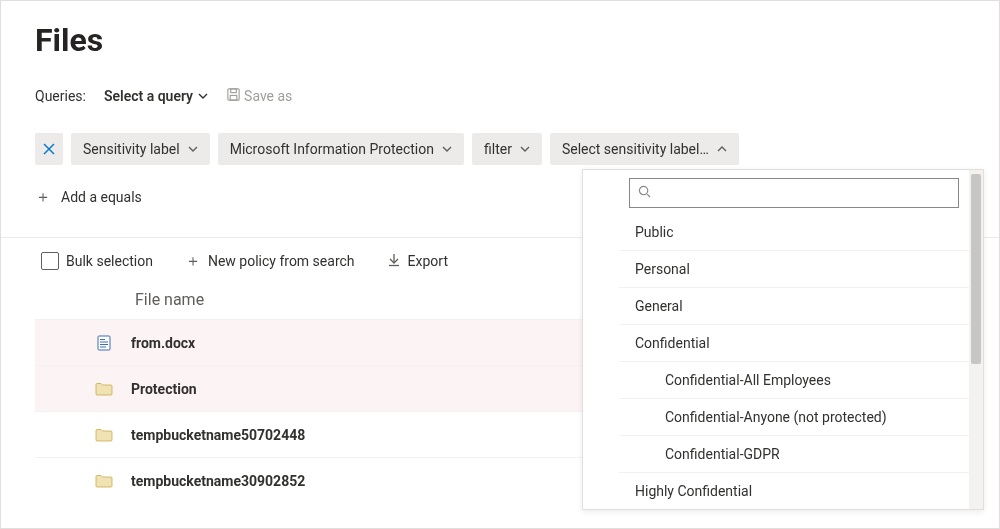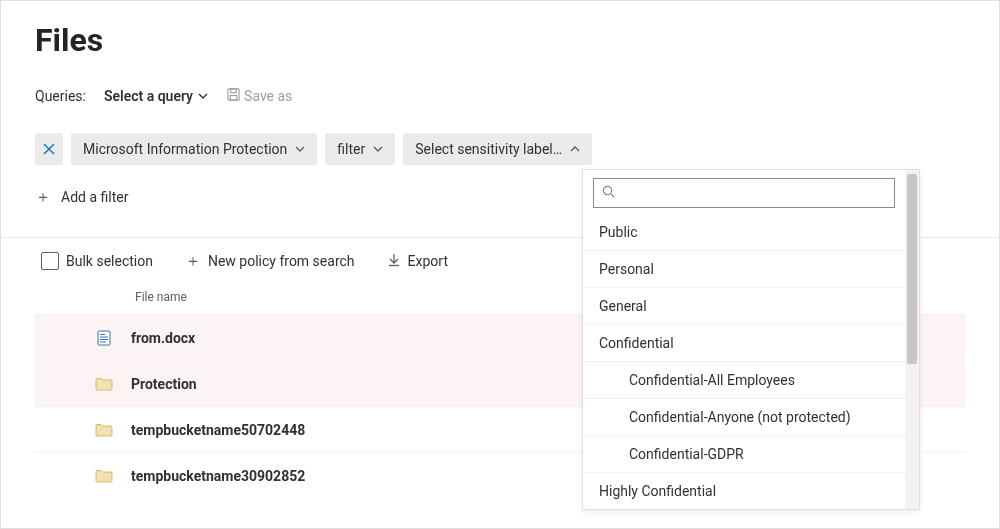--- a/index.html
+++ b/index.html
@@ -91,48 +91,49 @@
     flex-shrink: 0;
   }
   .action-item {
     display: inline-flex;
     align-items: center;
     gap: 7px;
     color: #323130;
   }
   .action-item svg { stroke: #605e5c; }
   .filename-header {
-    font-size: 12px;
+    font-size: 16px;
     color: #605e5c;
     padding: 0 0 10px 100px;
   }
   .file-row {
     display: flex;
     align-items: center;
     height: 46px;
     border-top: 1px solid #f3f2f1;
     padding-left: 60px;
     gap: 18px;
   }
   .file-row.pinkish { background: #fcf4f4; }
   .file-icon { width: 18px; display:flex; justify-content:center; }
   .file-name { font-weight: 700; color: #323130; }
 
   
   .dropdown-panel {
     position: absolute;
     left: 581px;
     top: 168px;
-    width: 338px;
+    width: 402px;
     background: #fff;
     border: 1px solid #e1dfdd;
     box-shadow: 0 2px 6px rgba(0,0,0,.08);
     z-index: 50;
     display: flex;
     flex-direction: column;
+    padding-left: 36px;
   }
   .dropdown-inner { display: flex; }
   .dropdown-body { flex: 1; }
   .dropdown-scroll {
     width: 14px;
     background: #f3f2f1;
     position: relative;
   }
   .scroll-thumb {
     position: absolute;
@@ -194,20 +195,28 @@
   <div class="pill-row">
     <span class="pill close-only">
       <span class="close">
         <svg width="12" height="12" viewBox="0 0 12 12" stroke="#0078d4" stroke-width="1.4">
             <line x1="1" y1="1" x2="11" y2="11"></line>
             <line x1="11" y1="1" x2="1" y2="11"></line>
           </svg>
       </span>
     </span>
     <span class="pill">
+      <span>Sensitivity label</span>
+      <span class="caret">
+        <svg width="10" height="10" viewBox="0 0 10 10" fill="none" stroke="#605e5c" stroke-width="1.4">
+            <polyline points="1,3 5,7 9,3"></polyline>
+          </svg>
+      </span>
+    </span>
+    <span class="pill">
       <span>Microsoft Information Protection</span>
       <span class="caret">
         <svg width="10" height="10" viewBox="0 0 10 10" fill="none" stroke="#605e5c" stroke-width="1.4">
             <polyline points="1,3 5,7 9,3"></polyline>
           </svg>
       </span>
     </span>
     <span class="pill">
       <span>filter</span>
       <span class="caret">
@@ -221,21 +230,21 @@
       <span class="caret">
         <svg width="10" height="10" viewBox="0 0 10 10" fill="none" stroke="#605e5c" stroke-width="1.4">
             <polyline points="1,7 5,3 9,7"></polyline>
           </svg>
       </span>
     </span>
   </div>
 
   <div class="add-filter-row">
     <span class="plus">＋</span>
-    <span>Add a filter</span>
+    <span>Add a equals</span>
   </div>
 
   <div class="divider"></div>
 
   <div class="actions-row">
     <span class="action-item">
       <span class="checkbox"></span>
       <span>Bulk selection</span>
     </span>
     <span class="action-item">

